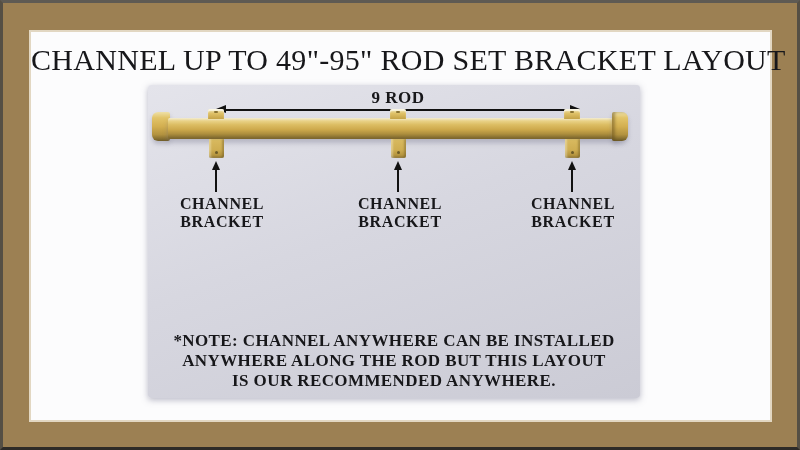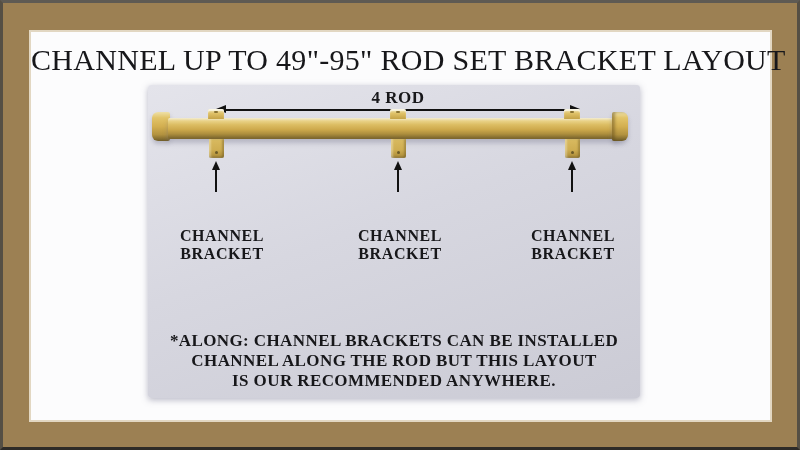--- a/index.html
+++ b/index.html
@@ -98,21 +98,21 @@
     border-left:4px solid transparent; border-right:4px solid transparent;
     border-bottom:9px solid #111; }
   .up-arrow .shaft { display:block; width:1.8px; height:22px; background:#111; margin:0 auto; }
   .arrow-1 { left:63px; }
   .arrow-2 { left:245px; }
   .arrow-3 { left:419px; }
 
   .bk-label {
     position:absolute; top:110px; width:130px;
     text-align:center; font-size:16px; font-weight:bold; line-height:17.5px;
-    color:var(--ink); letter-spacing:.6px;margin-top:32px;
+    color:var(--ink); letter-spacing:.6px;
   }
   .label-1 { left:9px; }
   .label-2 { left:187px; }
   .label-3 { left:360px; }
 
   .note {
     position:absolute; left:0; top:246px; width:100%;
     text-align:center; font-size:17px; font-weight:bold; line-height:20px;
     color:var(--ink); letter-spacing:.4px;
   }
@@ -120,21 +120,21 @@
 </head>
 <body>
 
 <div class="frame">
   <div class="content">
 
     <h1 class="title">CHANNEL UP TO 49"-95" ROD SET BRACKET LAYOUT</h1>
 
     <div class="panel">
 
-      <div class="rod-label">4 ROD</div>
+      <div class="rod-label">9 ROD</div>
 
       <div class="dim-arrow">
         <span class="ah left"></span>
         <span class="line"></span>
         <span class="ah right"></span>
       </div>
 
       <div class="cap cap-left"></div>
       <div class="rod"></div>
       <div class="cap cap-right"></div>
@@ -184,20 +184,20 @@
       <div class="bk-label label-2">
         <div>CHANNEL</div>
         <div>BRACKET</div>
       </div>
       <div class="bk-label label-3">
         <div>CHANNEL</div>
         <div>BRACKET</div>
       </div>
 
       <div class="note">
-        <div>*ALONG: CHANNEL BRACKETS CAN BE INSTALLED</div>
-        <div>CHANNEL ALONG THE ROD BUT THIS LAYOUT</div>
+        <div>*NOTE: CHANNEL ANYWHERE CAN BE INSTALLED</div>
+        <div>ANYWHERE ALONG THE ROD BUT THIS LAYOUT</div>
         <div>IS OUR RECOMMENDED ANYWHERE.</div>
       </div>
 
     </div>
   </div>
 </div>
 
 </body></html>

